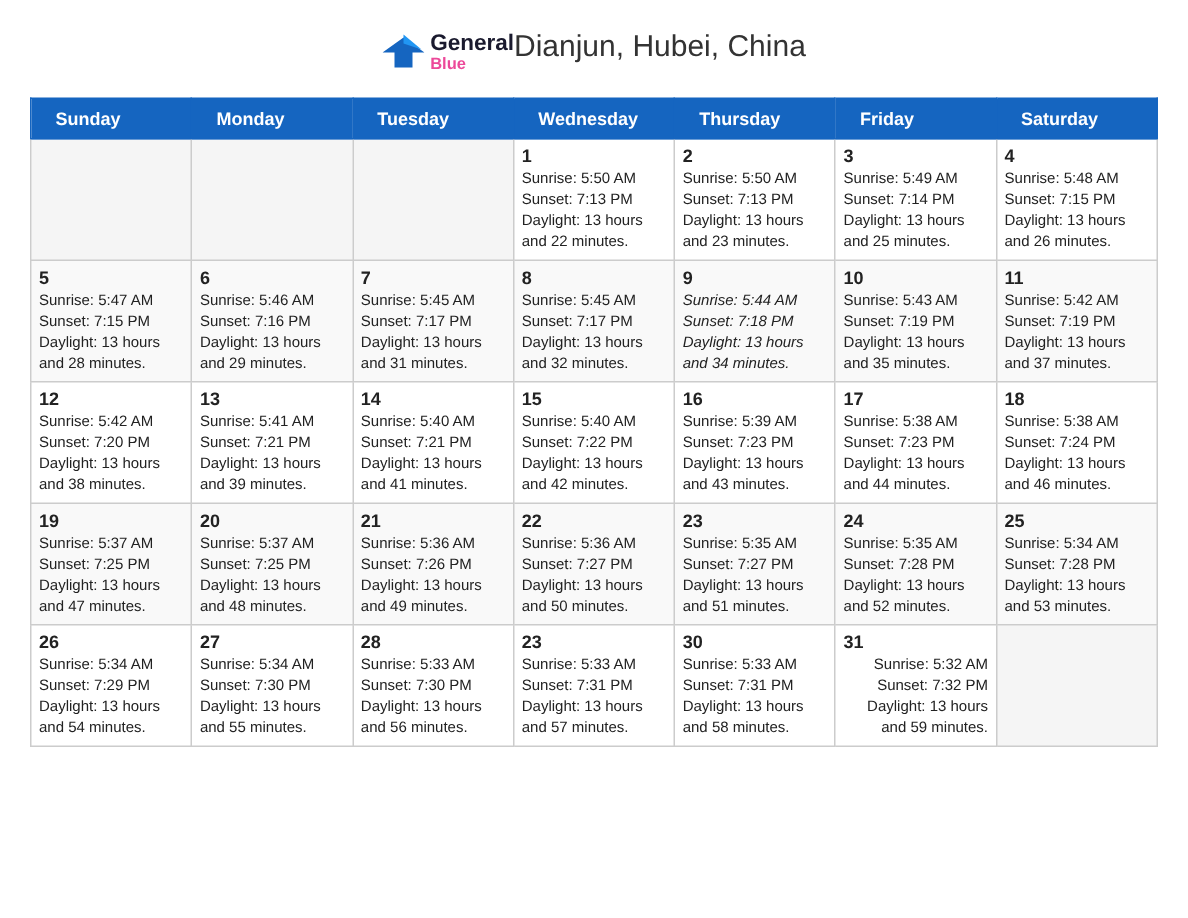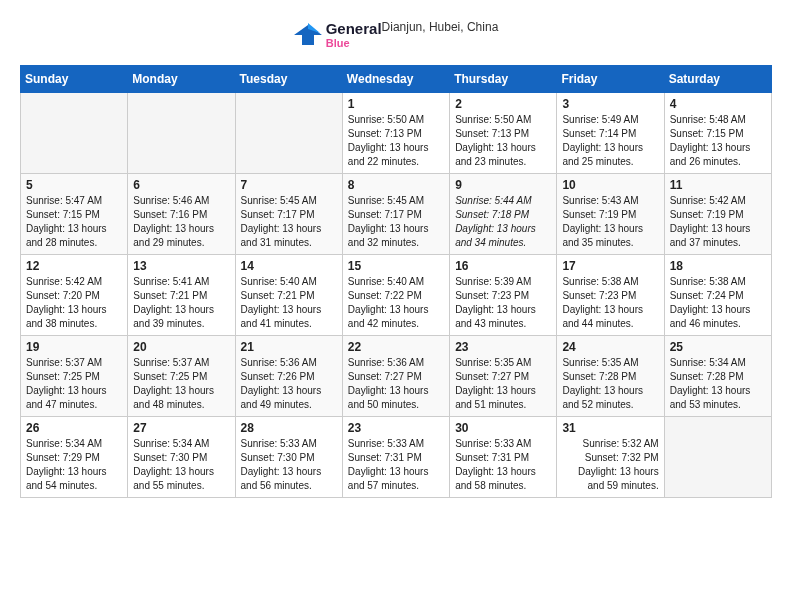--- a/index.html
+++ b/index.html
@@ -28,34 +28,34 @@
     .title-block {
       text-align: right;
     }
     .month-title {
       font-size: 36px;
       font-weight: bold;
       color: #1a1a2e;
       line-height: 1.1;
     }
     .location {
-      font-size: 12px;
+      font-size: 20px;
       color: #333;
     }
     .calendar {
       width: 100%;
       border-collapse: collapse;
       border: 1px solid #ccc;
     }
     .calendar th {
       background: #1565c0;
       color: #fff;
       font-size: 12px;
       font-weight: bold;
-      padding: 6px 4px;
+      padding: 6px 16px;
       text-align: left;
       border: 1px solid #1565c0;
     }
     .calendar td {
       vertical-align: top;
       border: 1px solid #ccc;
       padding: 4px 5px;
       width: calc(100% / 7);
       min-height: 80px;
       background: #fff;

